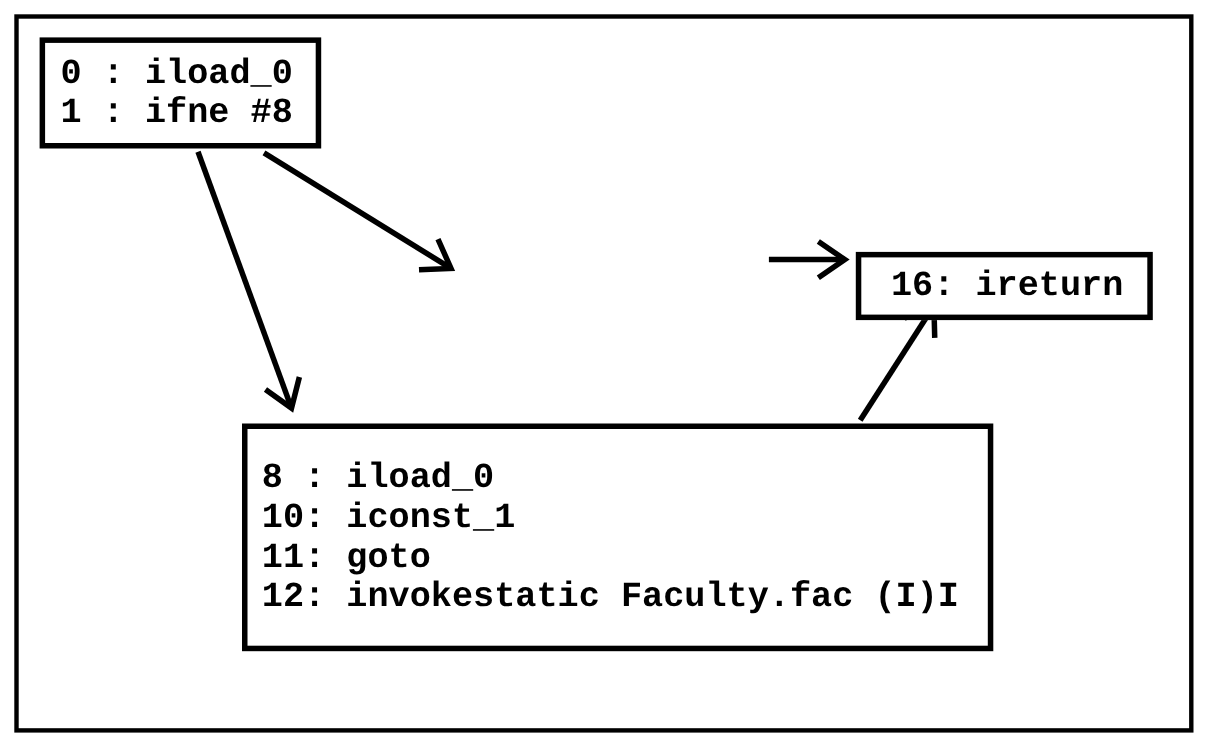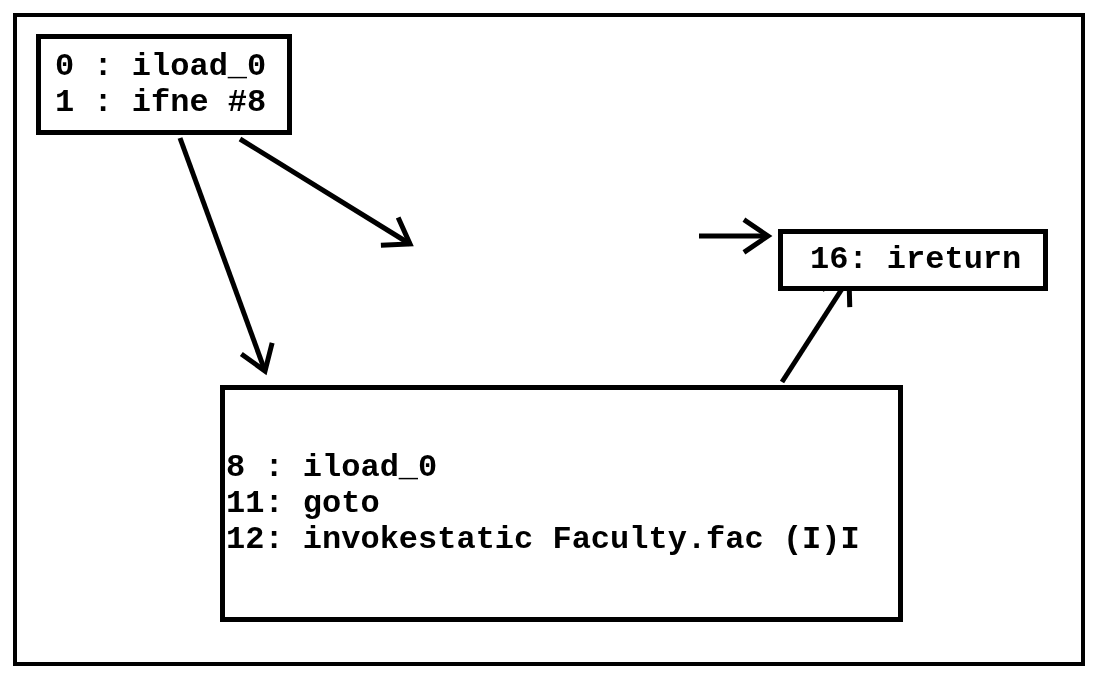--- a/index.html
+++ b/index.html
@@ -37,21 +37,21 @@
     font-size: 32px;
     line-height: 36px;
     z-index: 2;
   }
   .block .code-line {
     white-space: pre;
   }
   .block-0  { left: 36px;  top: 34px;  width: 256px; height: 101px; padding-left: 14px; }
   .block-4  { left: 425px; top: 190px; width: 272px; height: 99px;  padding-left: 15px; }
   .block-16 { left: 778px; top: 213px; width: 270px; height: 62px;  padding-left: 27px; margin-top: 16px; }
-  .block-8  { left: 220px; top: 385px; width: 683px; height: 237px; padding-left: 1px; }
+  .block-8  { left: 220px; top: 385px; width: 683px; height: 207px; padding-left: 13px; }
   .edges-layer {
     position: absolute;
     left: 0;
     top: 0;
     width: 1098px;
     height: 680px;
     z-index: 1;
     pointer-events: none;
   }
 </style>
@@ -79,17 +79,18 @@
     <div class="code-line">1 : ifne #8</div>
   </div>
 
 
   <div class="block block-16">
     <div class="code-line">16: ireturn</div>
   </div>
 
   <div class="block block-8">
     <div class="code-line">8 : iload_0</div>
+    <div class="code-line">10: iconst_1</div>
     <div class="code-line">11: goto</div>
     <div class="code-line">12: invokestatic Faculty.fac (I)I</div>
   </div>
 
 </div>
 
 </body></html>

